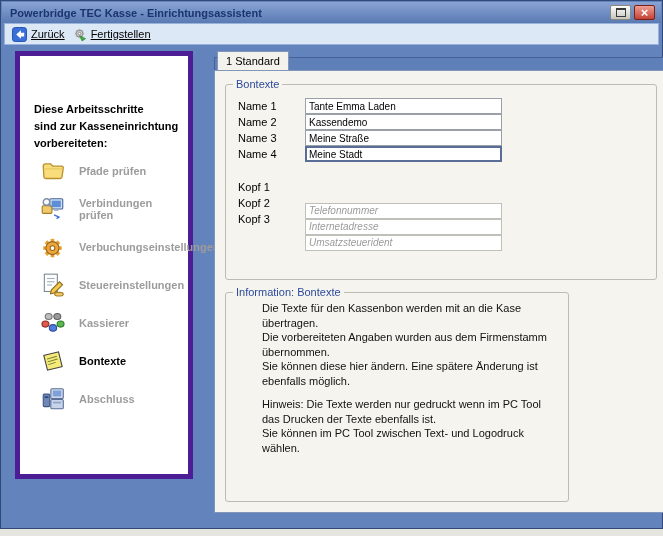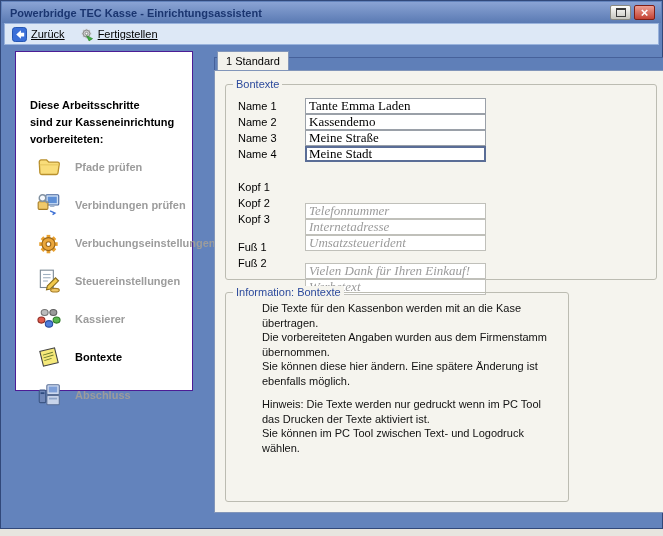--- a/index.html
+++ b/index.html
@@ -36,31 +36,31 @@
   }
   .winbtn.restore{background:linear-gradient(#fdfdfb,#c6c6bf);border:1px solid #8a8a82;}
   .restore-glyph{width:8px;height:6px;border:1px solid #3a3a3a;border-top-width:2px;}
   .winbtn.close{background:linear-gradient(#ee9f93,#c44233);border:1px solid #7e1f16;
     color:#fff;font-weight:bold;font-size:13px;line-height:13px;}
 
   
   .toolbar{
     position:absolute;left:3px;right:3px;top:22px;height:22px;
     background:#dde8f6;border:1px solid #98b2dc;box-sizing:border-box;
-    display:flex;align-items:center;padding-left:7px;gap:14px;
+    display:flex;align-items:center;padding-left:7px;gap:7px;
   }
   .tb-btn{display:flex;align-items:center;gap:4px;cursor:default;}
   .tb-btn .tb-icon{width:15px;height:15px;display:inline-flex;}
   .tb-btn .tb-icon svg{width:15px;height:15px;}
   .tb-label{color:#000;text-decoration:underline;font-size:11px;}
 
   
   .sidebar{
-    position:absolute;left:14px;top:50px;width:178px;height:340px;
-    background:#ffffff;border:1px solid #4c1d95;box-sizing:border-box;
+    position:absolute;left:14px;top:50px;width:178px;height:428px;
+    background:#ffffff;border:5px solid #4c1d95;box-sizing:border-box;
   }
   .sb-heading{position:absolute;left:14px;top:45px;right:6px;
     font-weight:bold;color:#000;}
   .sb-heading-line{line-height:17px;}
   .sb-items{position:absolute;left:20px;top:96px;right:4px;}
   .sb-item{height:38px;display:flex;align-items:center;gap:13px;}
   .sb-icon{width:26px;height:26px;flex:none;display:inline-flex;}
   .sb-icon svg{width:26px;height:26px;}
   .sb-label{font-weight:bold;color:#9c9c9c;font-size:11px;}
   .sb-label.active{color:#000;}
@@ -90,23 +90,23 @@
   #group-bontexte{left:10px;top:13px;width:432px;height:196px;}
   #group-info{left:10px;top:221px;width:344px;height:210px;}
 
   .rows{position:absolute;left:12px;right:10px;top:13px;}
   .field-group + .field-group{margin-top:17px;}
   #fuss-fields.field-group{margin-top:12px;}
   .form-row{height:16px;display:flex;align-items:center;margin-bottom:0;}
   .form-row + .form-row{margin-top:0;}
   .field-label{width:67px;flex:none;color:#000;font-size:11px;}
   .field-input{
-    width:181px;height:16px;box-sizing:border-box;flex:none;
+    width:197px;height:16px;box-sizing:border-box;flex:none;
     border:1px solid #9aa0a8;background:#fff;color:#000;
-    font-family:Liberation Serif, serif;font-size:13px;padding:0 3px;
+    font-family:Liberation Sans, sans-serif;font-size:10px;padding:0 3px;
     outline:none;
   }
   .field-input.hint{color:#9b9b9b;font-style:italic;border-color:#c0c0ba;margin-top:47px;}
   .field-input.focused{border:2px solid #5a6d96;padding:0 2px;}
 
   
   .info-lines{position:absolute;left:10px;right:10px;top:8px;color:#111;margin-left:26px;}
   .info-line{line-height:14.5px;min-height:14.5px;font-size:11px;}
   .info-line:empty{min-height:9px;}
 
@@ -310,48 +310,36 @@
                 <div class="form-row">
                   <span class="field-label">Kopf 2</span>
                   <input class="field-input hint" value="Internetadresse" style="">
                 </div>
 
                 <div class="form-row">
                   <span class="field-label">Kopf 3</span>
                   <input class="field-input hint" value="Umsatzsteuerident" style="">
                 </div>
               </div>
-            <div class="field-group" id="fuss-fields">
-
-                <div class="form-row">
-                  <span class="field-label">Fuß 1</span>
-                  <input class="field-input hint" value="Vielen Dank für Ihren Einkauf!" style="">
-                </div>
-
-                <div class="form-row">
-                  <span class="field-label">Fuß 2</span>
-                  <input class="field-input hint" value="Werbetext" style="">
-                </div>
-              </div>
           </div>
         </div>
 
         <div class="groupbox" id="group-info">
           <span class="legend">Information: Bontexte</span>
           <div class="info-lines">
 
               <div class="info-line">Die Texte für den Kassenbon werden mit an die Kase übertragen.</div>
 
               <div class="info-line">Die vorbereiteten Angaben wurden aus dem Firmenstamm übernommen.</div>
 
               <div class="info-line">Sie können diese hier ändern. Eine spätere Änderung ist ebenfalls möglich.</div>
 
               <div class="info-line"></div>
 
-              <div class="info-line">Hinweis: Die Texte werden nur gedruckt wenn im PC Tool das Drucken der Texte aktiviert ist.</div>
+              <div class="info-line">Hinweis: Die Texte werden nur gedruckt wenn im PC Tool das Drucken der Texte ebenfalls ist.</div>
 
               <div class="info-line">Sie können im PC Tool zwischen Text- und Logodruck wählen.</div>
             </div>
         </div>
 
       </div>
     </div>
 
   </div>
   <div class="bottom-strip"></div>

